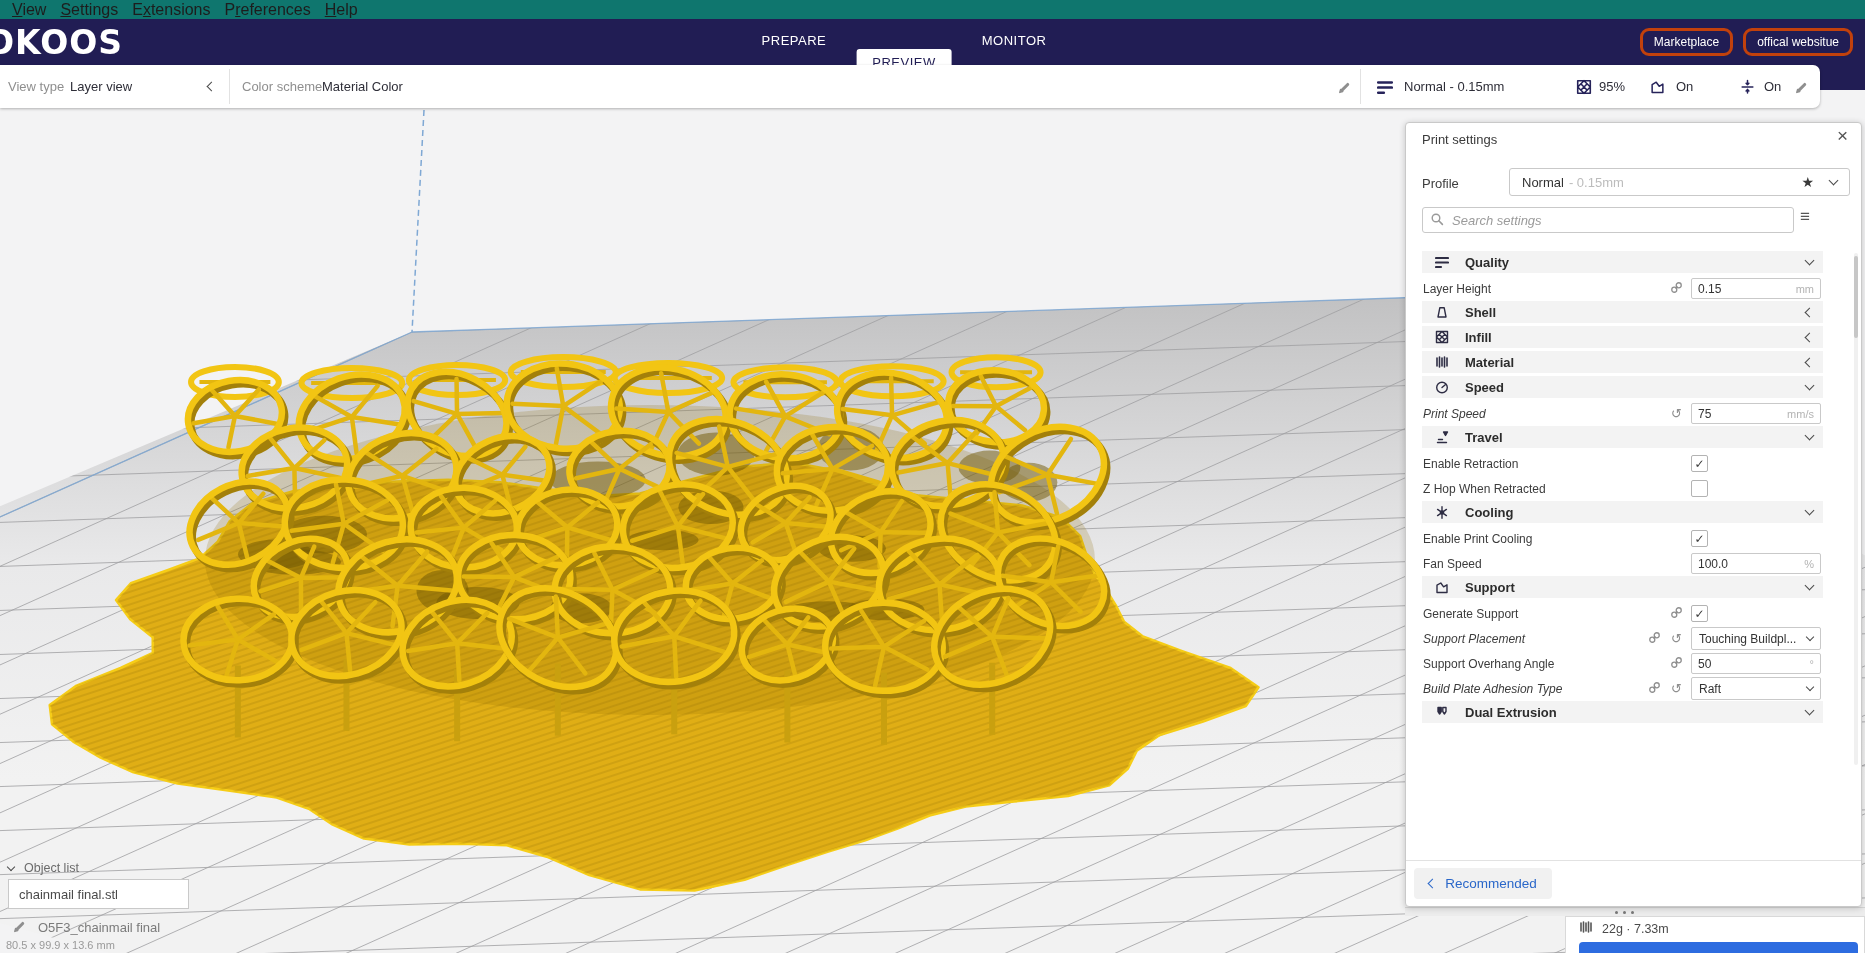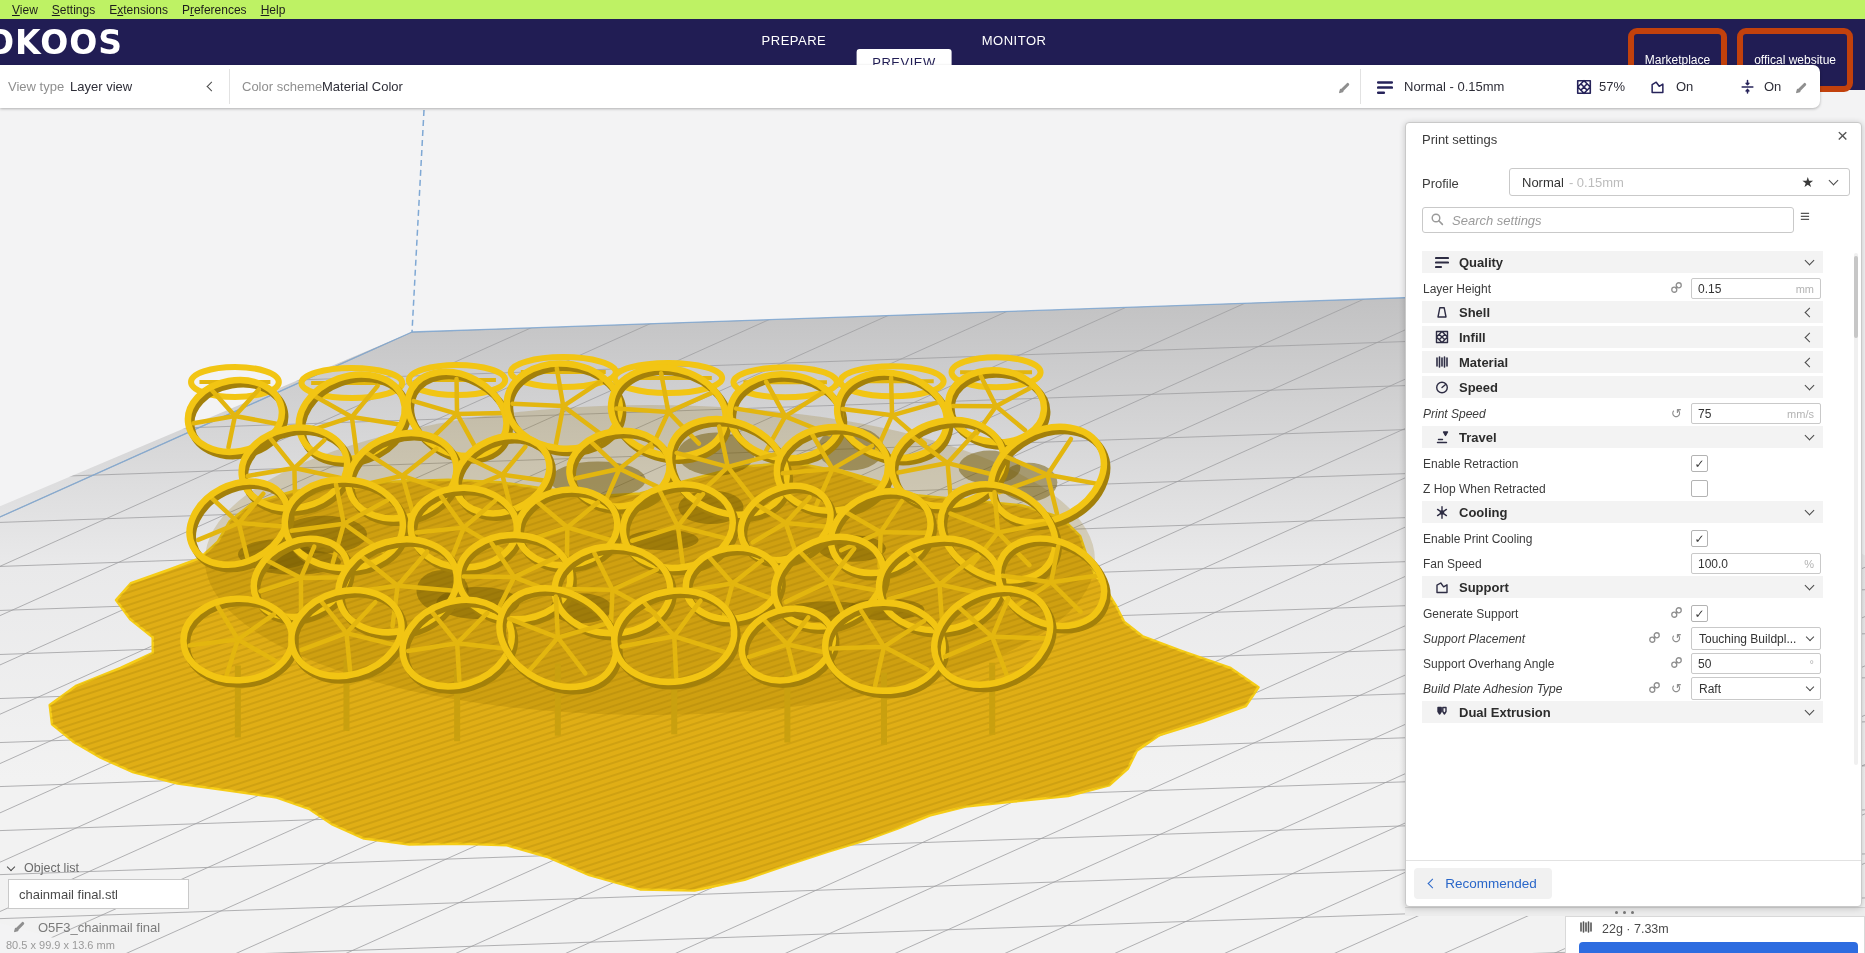--- a/index.html
+++ b/index.html
@@ -1,31 +1,31 @@
 <!DOCTYPE html>
 <html><head>
 <meta charset="utf-8">
 <style>
   html,body{margin:0;padding:0;width:1865px;height:953px;overflow:hidden;background:#f0f0f1;
     font-family:"Liberation Sans","DejaVu Sans",sans-serif;position:relative;}
   *{box-sizing:border-box;}
   
-  .menu-bar{position:absolute;top:0;left:0;width:100%;height:19px;background:#bef264;display:flex;
-    align-items:center;padding-left:5px;font-size:12px;color:#1d1d1d;z-index:20;}
+  .menu-bar{position:absolute;top:0;left:0;width:100%;height:19px;background:#0f766e;display:flex;
+    align-items:center;padding-left:5px;font-size:16px;color:#1d1d1d;z-index:20;}
   .menu-item{padding:1px 7px;cursor:default;}
   .menu-item u{text-decoration:underline;}
   
   .top-bar{position:absolute;top:19px;left:0;width:100%;height:71px;background:#211d54;z-index:3;}
   .logo{position:absolute;left:-14px;top:4px;color:#fff;font-size:33px;font-weight:800;
     letter-spacing:1px;font-family:"DejaVu Sans",sans-serif;}
   .tabs{position:absolute;left:904px;top:8px;transform:translateX(-50%);display:flex;gap:14px;}
   .tab{padding:6px 16px;color:#fff;font-size:13px;letter-spacing:.5px;border-radius:3px;}
   .tab.active{background:#fff;color:#211d54;margin-top:22px;}
   .top-actions{position:absolute;right:12px;top:9px;display:flex;gap:10px;}
-  .top-action{border:6px solid #c2410c;border-radius:9px;color:#fff;font-size:12px;padding:19px 11px;background:transparent;}
+  .top-action{border:3px solid #c2410c;border-radius:9px;color:#fff;font-size:12px;padding:4px 11px;background:transparent;}
   
   .view-toolbar{position:absolute;top:65px;left:0;width:1820px;height:43px;background:#fff;
     border-radius:0 7px 7px 0;box-shadow:0 1px 3px rgba(0,0,0,.28);z-index:5;font-size:13px;}
   .vt{position:absolute;top:0;height:43px;display:flex;align-items:center;}
   .vt-label{color:#8f8f8f;}
   .vt-value{color:#2e2e38;font-weight:500;}
   .vt-div{position:absolute;top:4px;width:1px;height:35px;background:#e2e2e2;}
   .chev{display:inline-block;width:7px;height:7px;border-right:1.7px solid #4a4a4a;border-bottom:1.7px solid #4a4a4a;}
   .chev.down{transform:rotate(45deg);margin-top:-3px;}
   .chev.left{transform:rotate(135deg);}
@@ -52,21 +52,21 @@
   .ps-profile-name{color:#333;}
   .ps-profile-detail{color:#bcbcbc;margin-left:5px;flex:1;}
   .ps-star{color:#3a3a3a;font-size:14px;margin-right:16px;}
   .ps-search-box{position:absolute;left:16px;top:84px;width:372px;height:26px;border:1px solid #c9c9c9;
     border-radius:3px;display:flex;align-items:center;padding:12px 7px;gap:6px;}
   .ps-search-box input{border:none;outline:none;flex:1;font-size:13px;font-style:italic;color:#666;
     font-family:"Liberation Sans","DejaVu Sans",sans-serif;background:transparent;}
   .ps-search-box input::placeholder{color:#9b9b9b;}
   .ps-menu{position:absolute;left:394px;top:84px;font-size:17px;color:#555;}
   .ps-list{position:absolute;left:16px;top:128px;width:401px;}
-  .cat{height:22px;margin-bottom:3px;background:#f3f3f3;display:flex;align-items:center;padding:0 10px 0 13px;gap:10px;}
+  .cat{height:22px;margin-bottom:3px;background:#f3f3f3;display:flex;align-items:center;padding:0 10px 0 13px;gap:16px;}
   .cat.hl{background:#e7f1fb;}
   .cat-label{font-size:13px;font-weight:bold;color:#2c2c2c;flex:1;}
   .row{height:25px;display:flex;align-items:center;gap:7px;padding-left:1px;}
   .row .lbl{flex:1;color:#3c3c3c;}
   .row.changed .lbl{font-style:italic;}
   .mini{width:15px;text-align:center;color:#8f8f8f;font-size:13px;line-height:13px;}
   .ctrl{width:132px;display:flex;align-items:center;}
   .cb{width:17px;height:17px;border:1px solid #b3b3b3;border-radius:2px;background:#fff;
     display:flex;align-items:center;justify-content:center;font-size:12px;color:#3a3a3a;}
   .ibox{width:130px;height:21px;border:1px solid #c9c9c9;border-radius:2px;display:flex;
@@ -551,21 +551,21 @@
       <svg width="16" height="16" viewBox="0 0 14 14" fill="none" stroke="#26235a" stroke-width="1.4" stroke-linecap="round" stroke-linejoin="round">
         <path d="M1,3 H13 M1,7.5 H13 M1,12 H6" stroke-width="2.2"></path>
       </svg>
     </span>
   <span class="vt vt-value" style="left:1404px">Normal - 0.15mm</span>
   <span class="vt" style="left:1576px" id="icoInfill">
       <svg width="16" height="16" viewBox="0 0 14 14" fill="none" stroke="#26235a" stroke-width="1.4" stroke-linecap="round" stroke-linejoin="round">
         <path d="M1.5,1.5 H12.5 V12.5 H1.5 Z M1.5,7 L7,1.5 L12.5,7 L7,12.5 Z M4.2,4.2 L9.8,9.8 M9.8,4.2 L4.2,9.8"></path>
       </svg>
     </span>
-  <span class="vt vt-value" style="left:1599px">57%</span>
+  <span class="vt vt-value" style="left:1599px">95%</span>
   <span class="vt" style="left:1650px" id="icoSupport">
       <svg width="15" height="15" viewBox="0 0 14 14" fill="none" stroke="#26235a" stroke-width="1.4" stroke-linecap="round" stroke-linejoin="round">
         <path d="M2,12.5 V5.2 L5.8,3 L8.6,6.8 L12,4.8 V12.5 Z"></path>
       </svg>
     </span>
   <span class="vt vt-value" style="left:1676px">On</span>
   <span class="vt" style="left:1740px" id="icoAdhesion">
       <svg width="15" height="15" viewBox="0 0 14 14" fill="none" stroke="#26235a" stroke-width="1.4" stroke-linecap="round" stroke-linejoin="round">
         <path d="M2,7.5 H12 M7,1.5 V5.3 M5.7,3.9 L7,5.3 L8.3,3.9 M7,13 V9.7 M5.7,11.1 L7,9.7 L8.3,11.1"></path>
       </svg>

